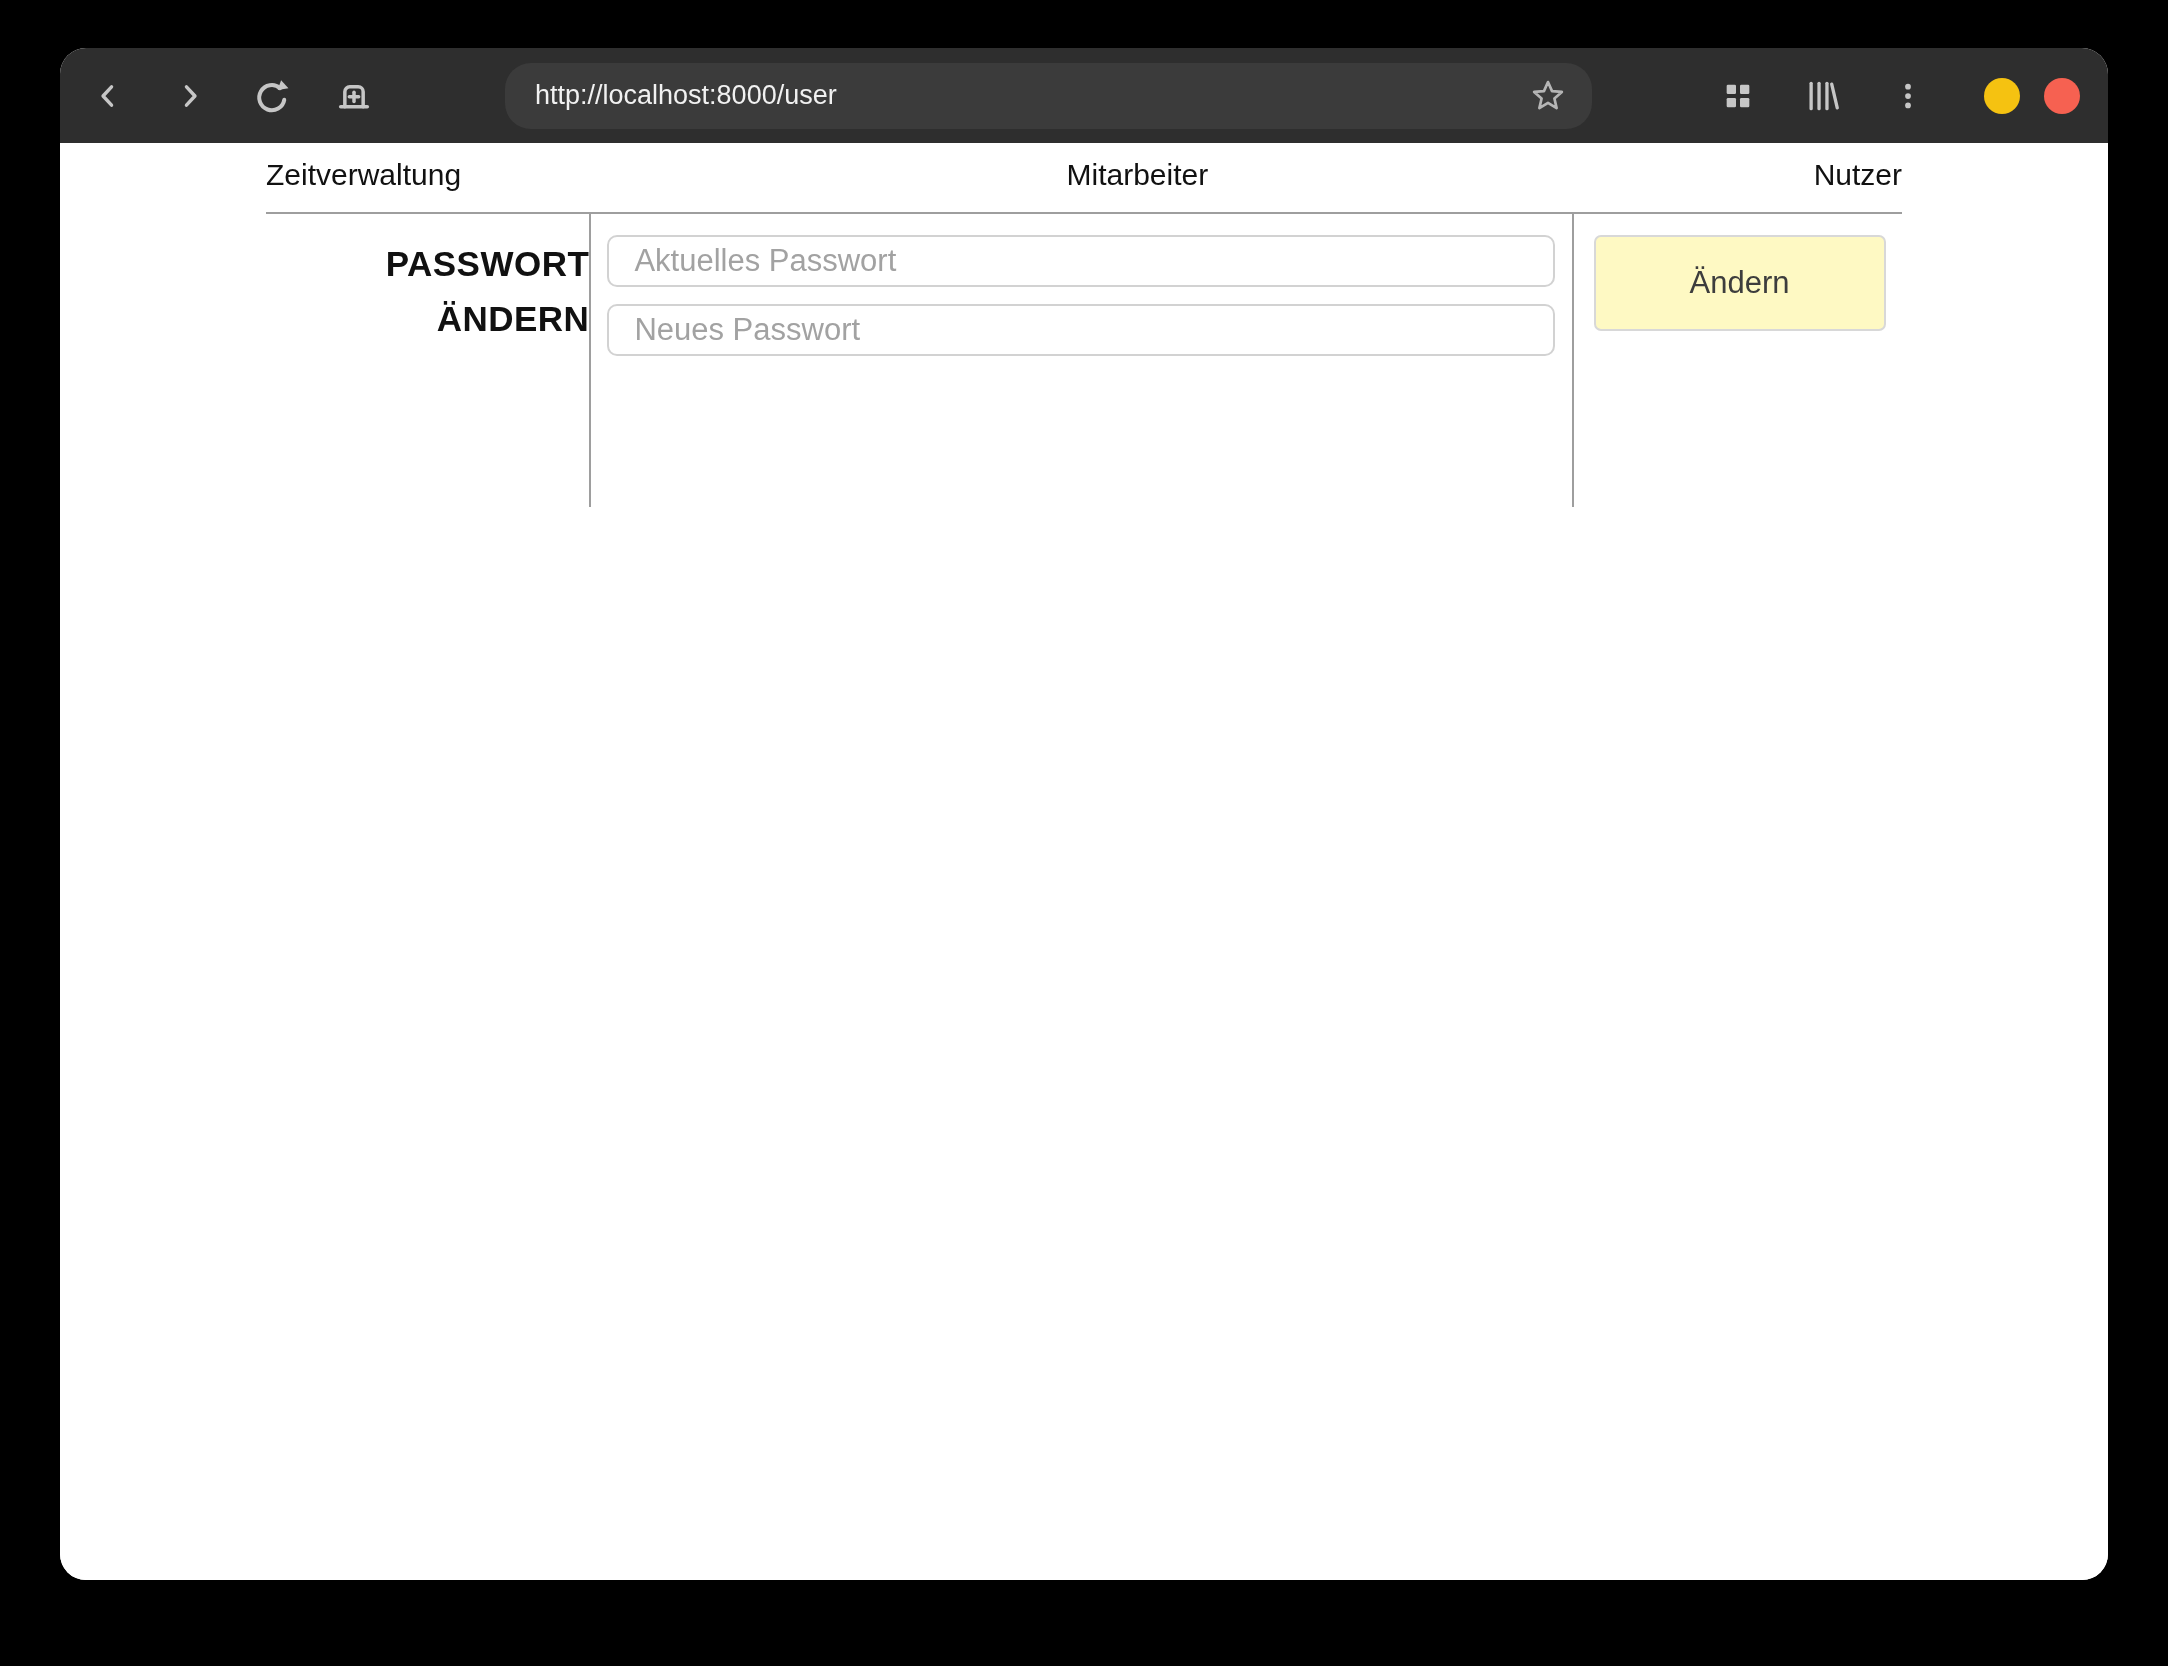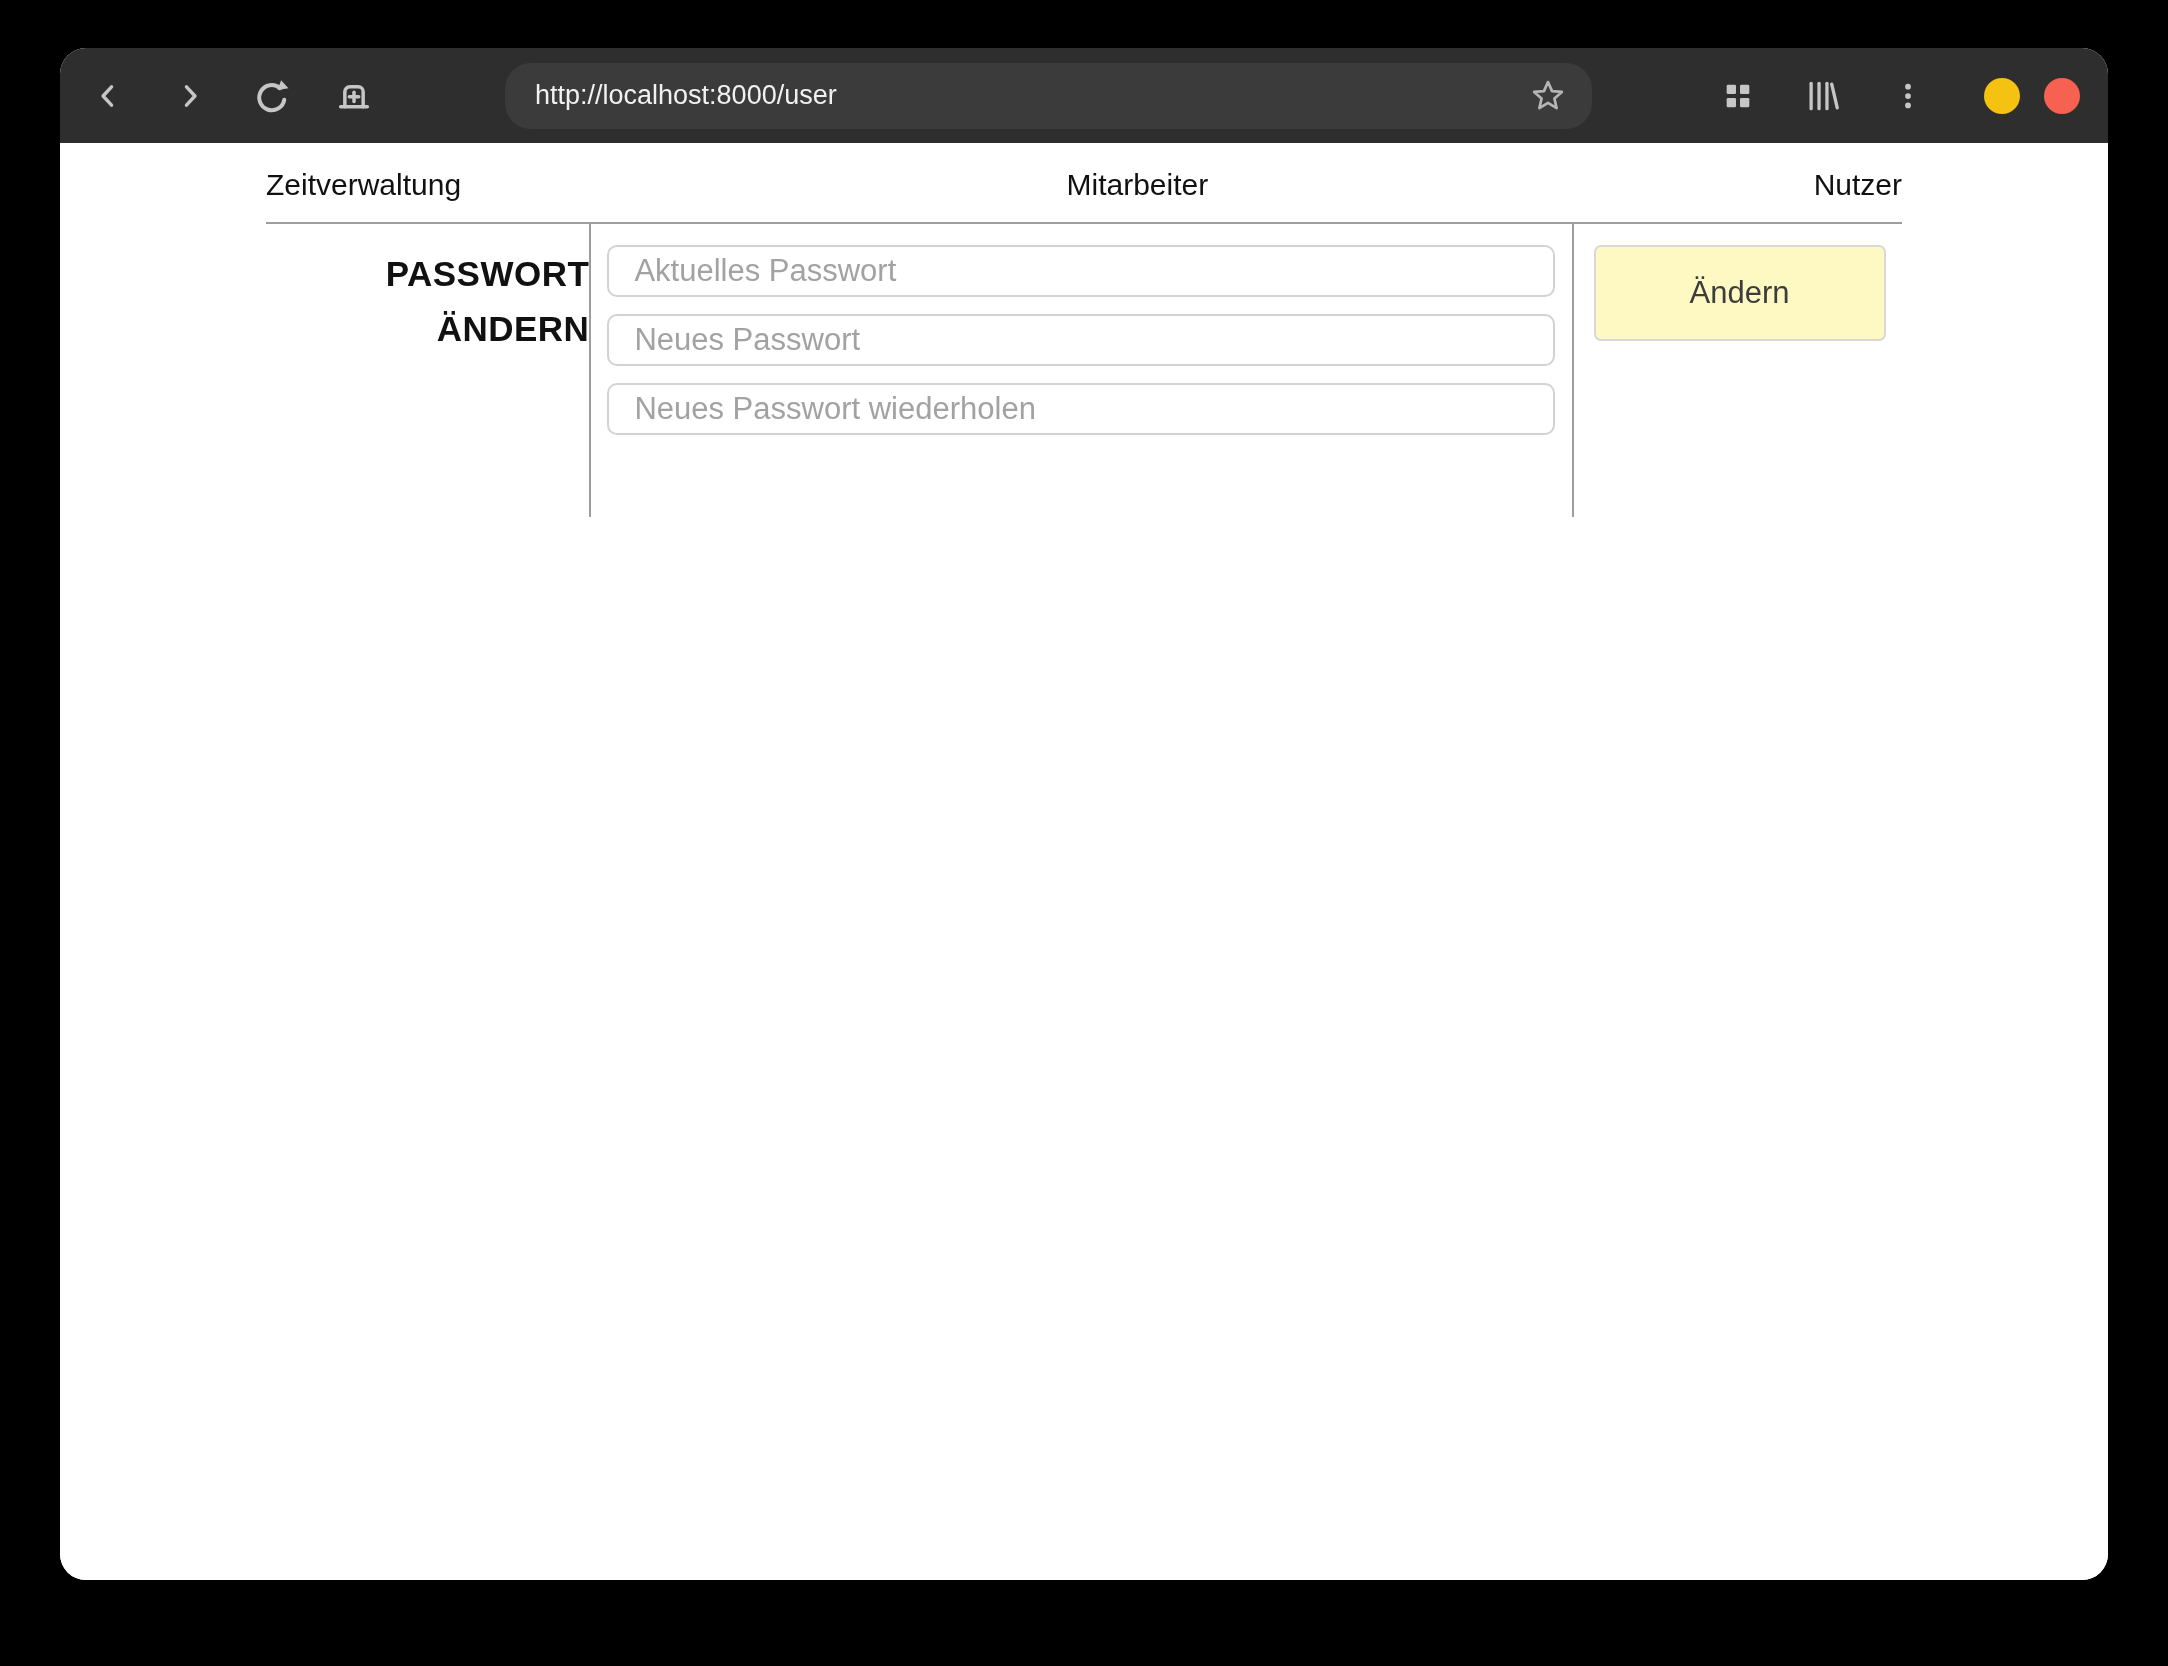--- a/index.html
+++ b/index.html
@@ -85,21 +85,21 @@
     background: #ffffff;
   }
   .container {
     margin: 0 206px;
     width: 1636px;
   }
   .topnav {
     display: flex;
     justify-content: space-between;
     align-items: center;
-    padding: 25px 0 20px 0;
+    padding: 15px 0 20px 0;
     border-bottom: 2px solid #9e9e9e;
   }
   .topnav a {
     font-size: 30px;
     color: #111111;
     text-decoration: none;
     cursor: pointer;
   }
   .form-row {
     display: flex;
@@ -262,21 +262,20 @@
 
       <div class="form-row">
 
         <div class="col-heading">
           <div class="section-heading">PASSWORT ÄNDERN</div>
         </div>
 
         <div class="col-fields">
           <input type="password" class="pw-input" placeholder="Aktuelles Passwort" style="">
           <input type="password" class="pw-input" placeholder="Neues Passwort" style="">
-          <input type="password" class="pw-input" placeholder="Neues Passwort wiederholen" style="">
         </div>
 
         <div class="col-action">
           <button class="change-btn">Ändern</button>
         </div>
 
       </div>
     </div>
   </div>
 

